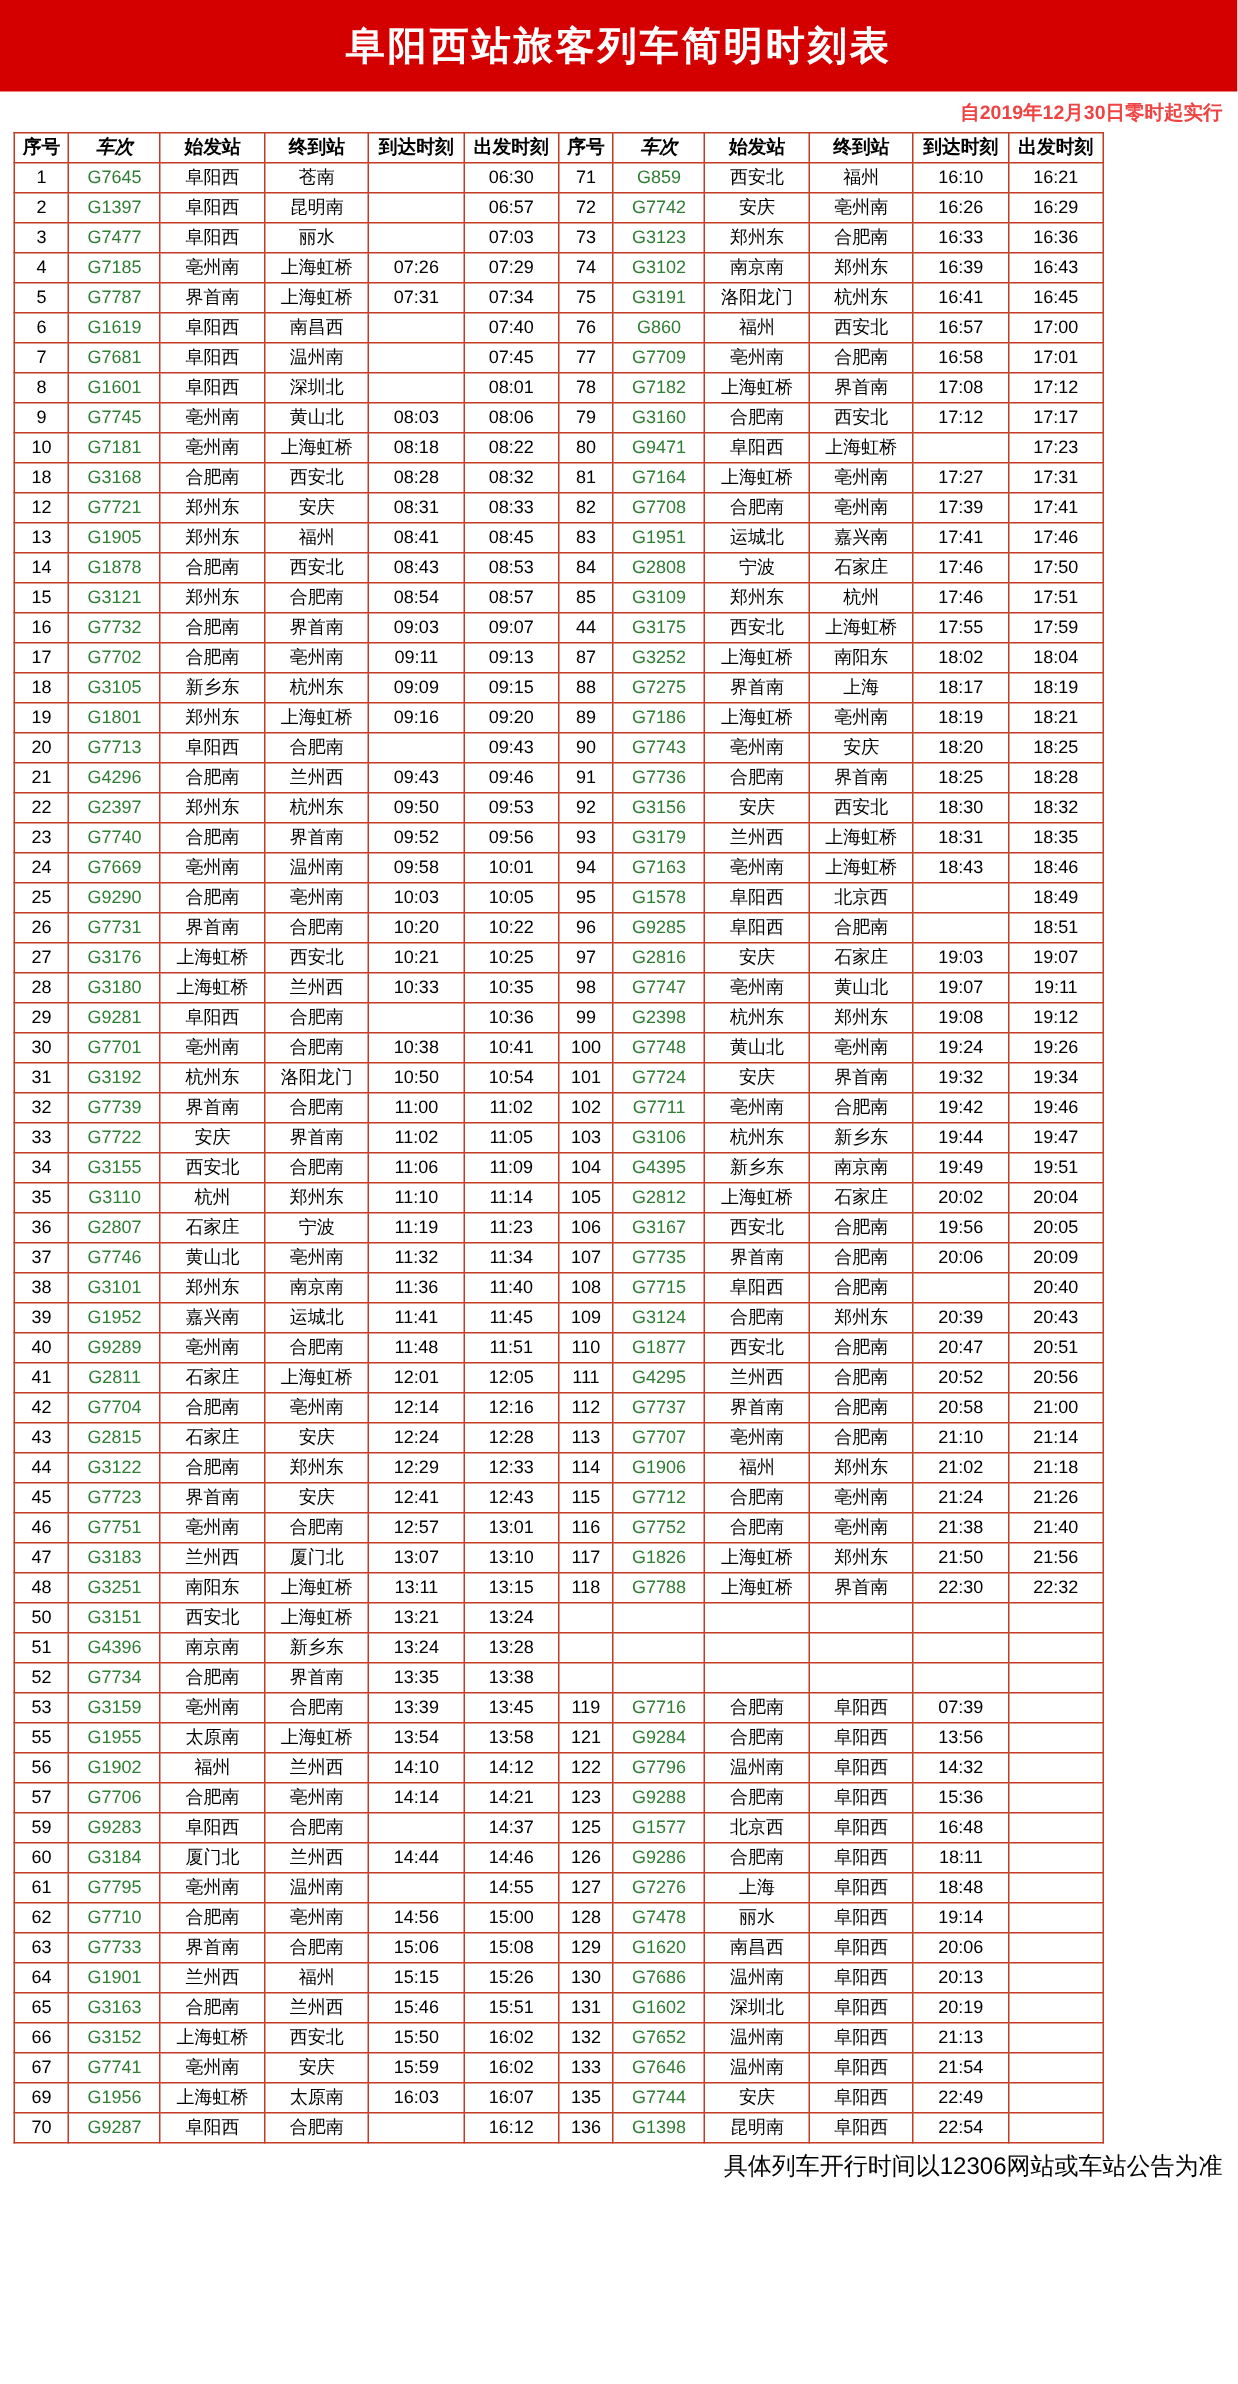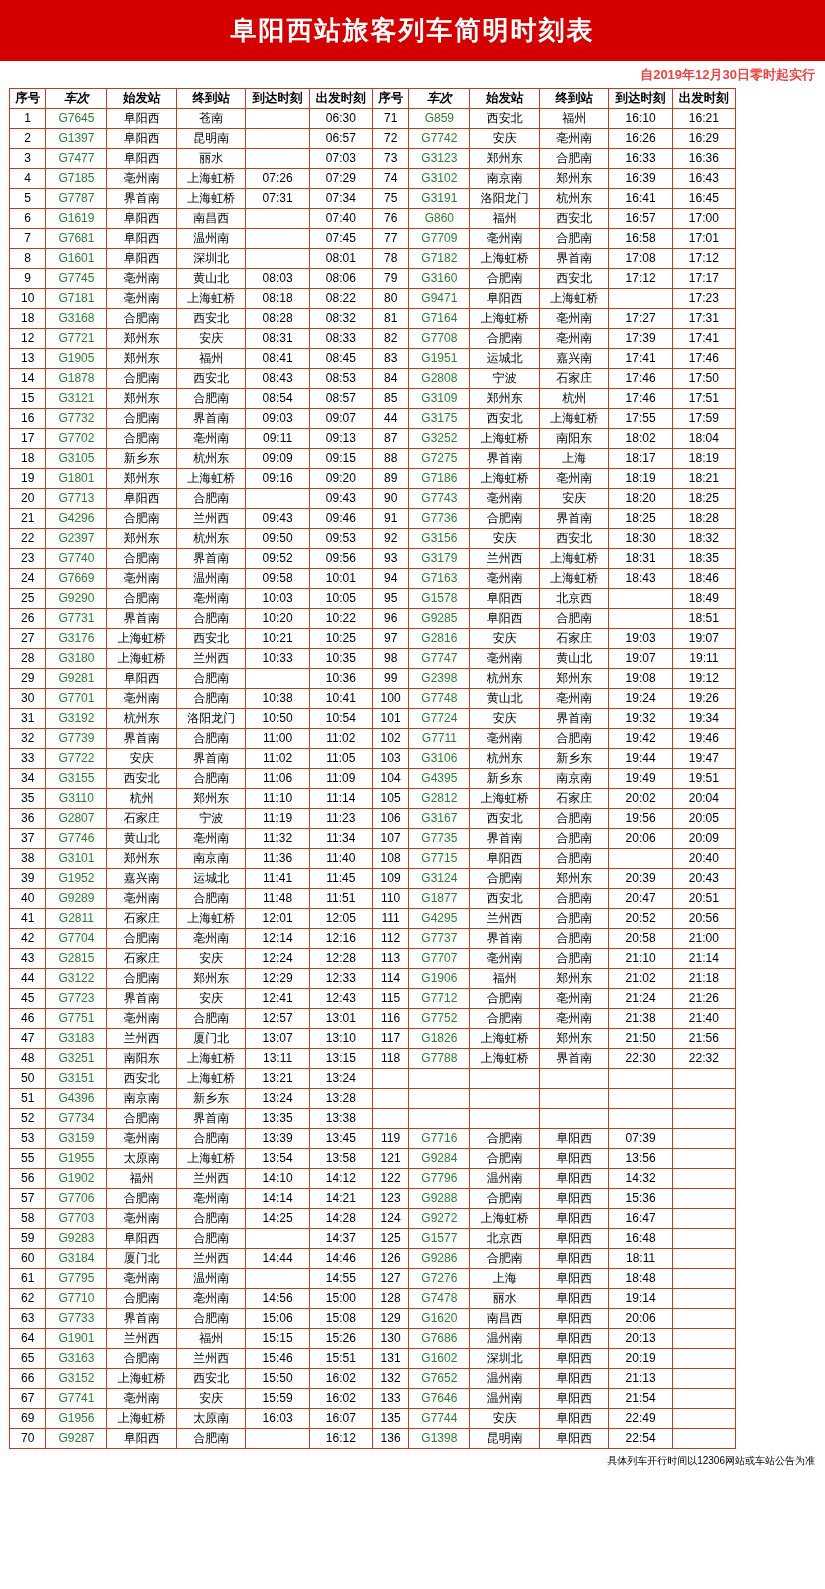--- a/index.html
+++ b/index.html
@@ -59,21 +59,21 @@
   td.seq, th.seq { width: 34px; }
   td.train, th.train { width: 58px; color: #2f7d32; }
   th.train { color: #000; font-style: italic; }
   td.from, th.from { width: 66px; }
   td.to, th.to { width: 66px; }
   td.arr, th.arr { width: 60px; }
   td.dep, th.dep { width: 60px; }
   td.train { font-family: "Liberation Sans", sans-serif; }
   .footer-note {
     text-align: right;
-    font-size: 10px;
+    font-size: 16px;
     padding: 5px 10px 8px 0;
     color: #000;
   }
 </style>
 </head>
 <body>
 
 <div class="page">
 
   <div class="title-bar">阜阳西站旅客列车简明时刻表</div>
@@ -862,34 +862,20 @@
           <td class="arr">14:14</td>
           <td class="dep">14:21</td>
           <td class="seq">123</td>
           <td class="train">G9288</td>
           <td class="from">合肥南</td>
           <td class="to">阜阳西</td>
           <td class="arr">15:36</td>
           <td class="dep"></td>
         </tr>
         <tr>
-          <td class="seq">58</td>
-          <td class="train">G7703</td>
-          <td class="from">亳州南</td>
-          <td class="to">合肥南</td>
-          <td class="arr">14:25</td>
-          <td class="dep">14:28</td>
-          <td class="seq">124</td>
-          <td class="train">G9272</td>
-          <td class="from">上海虹桥</td>
-          <td class="to">阜阳西</td>
-          <td class="arr">16:47</td>
-          <td class="dep"></td>
-        </tr>
-        <tr>
           <td class="seq">59</td>
           <td class="train">G9283</td>
           <td class="from">阜阳西</td>
           <td class="to">合肥南</td>
           <td class="arr"></td>
           <td class="dep">14:37</td>
           <td class="seq">125</td>
           <td class="train">G1577</td>
           <td class="from">北京西</td>
           <td class="to">阜阳西</td>

